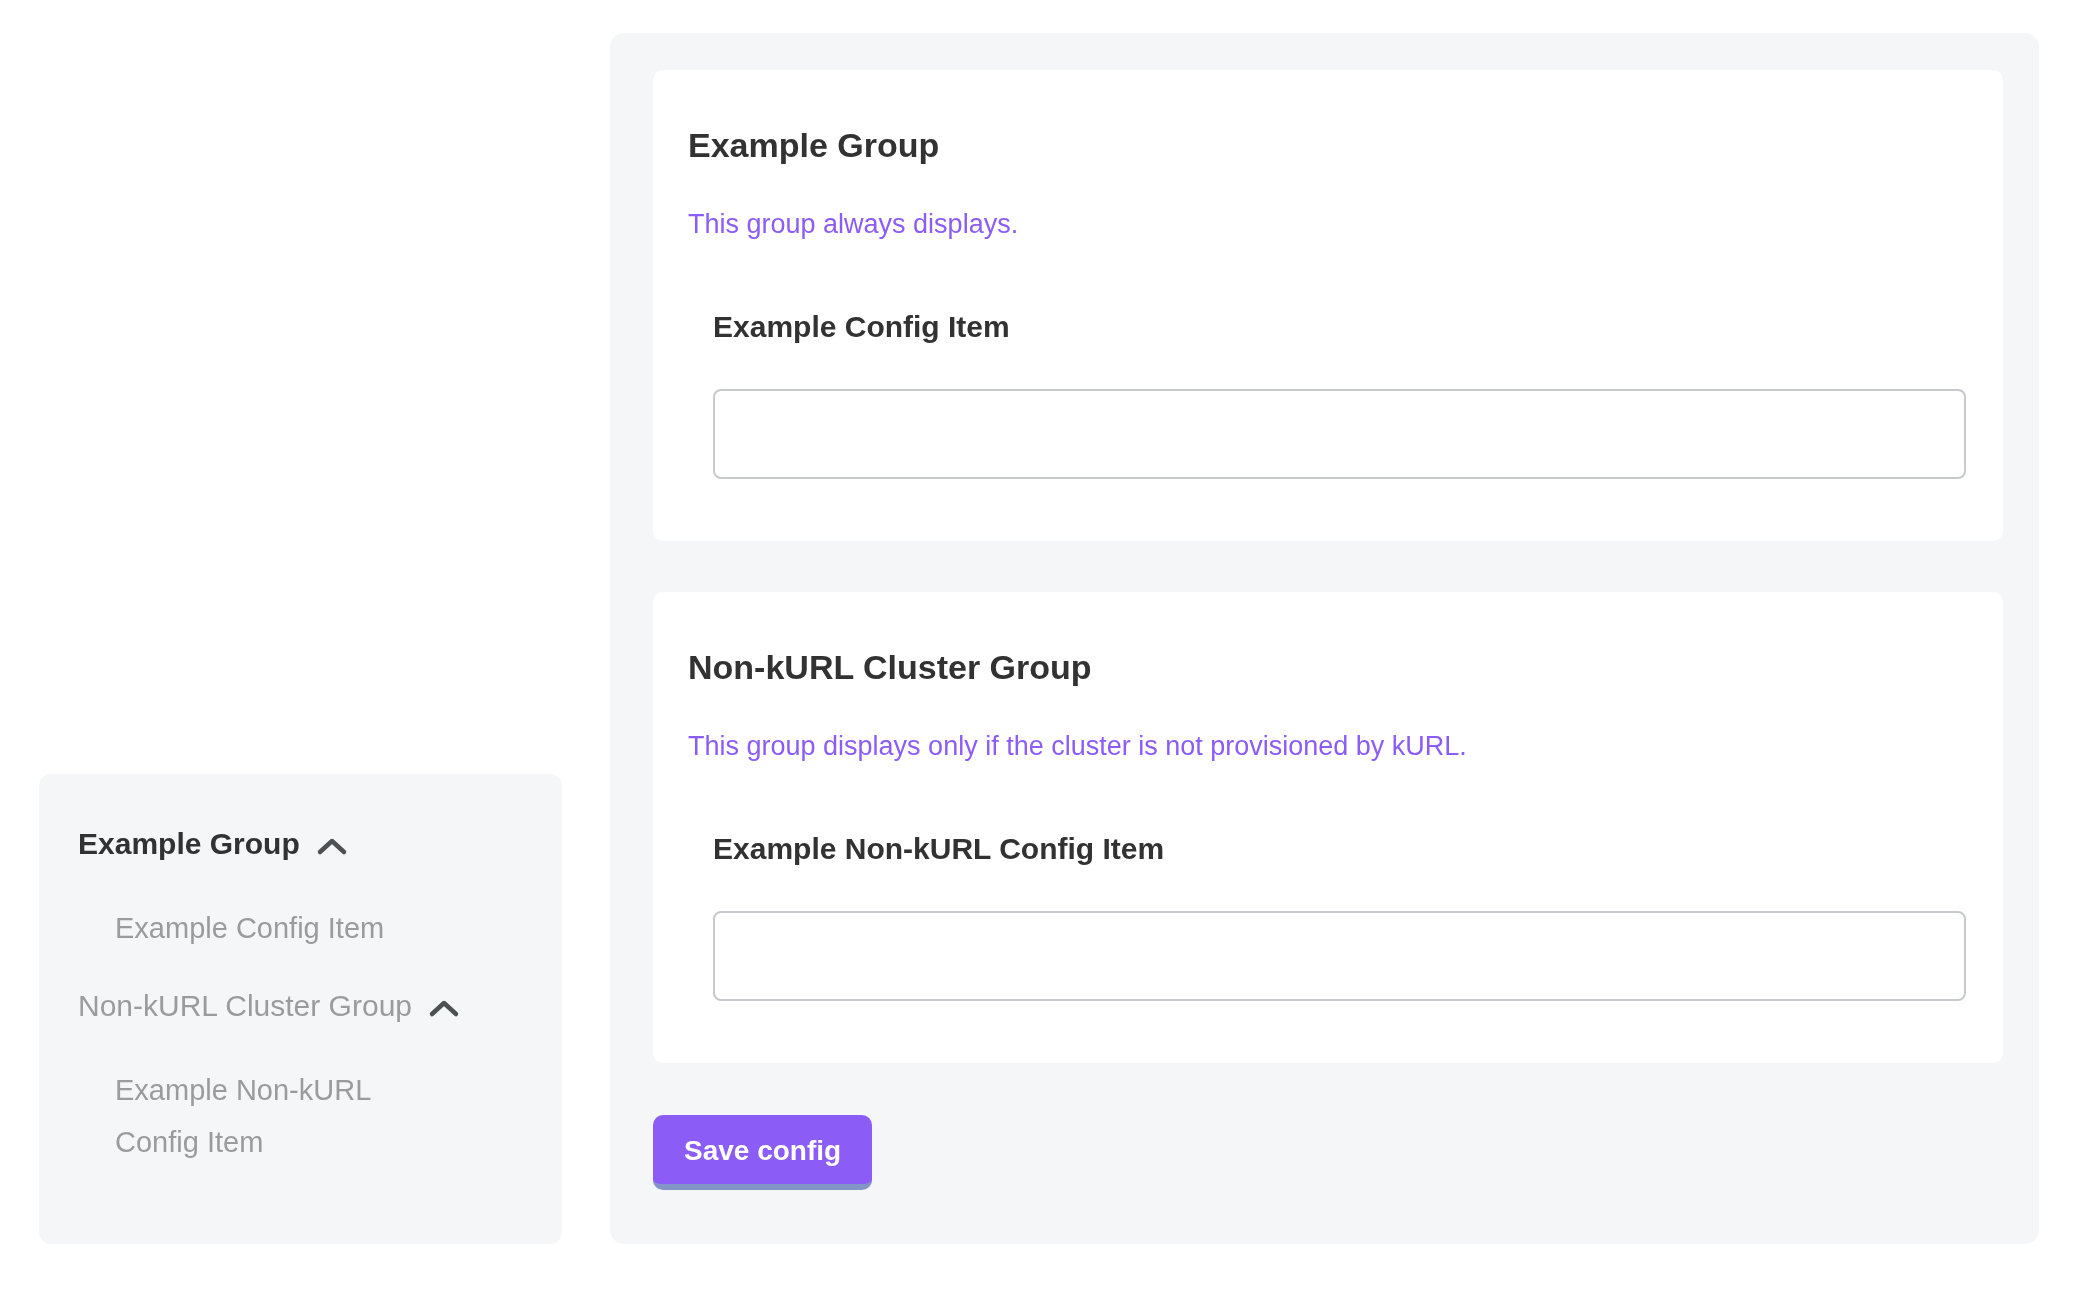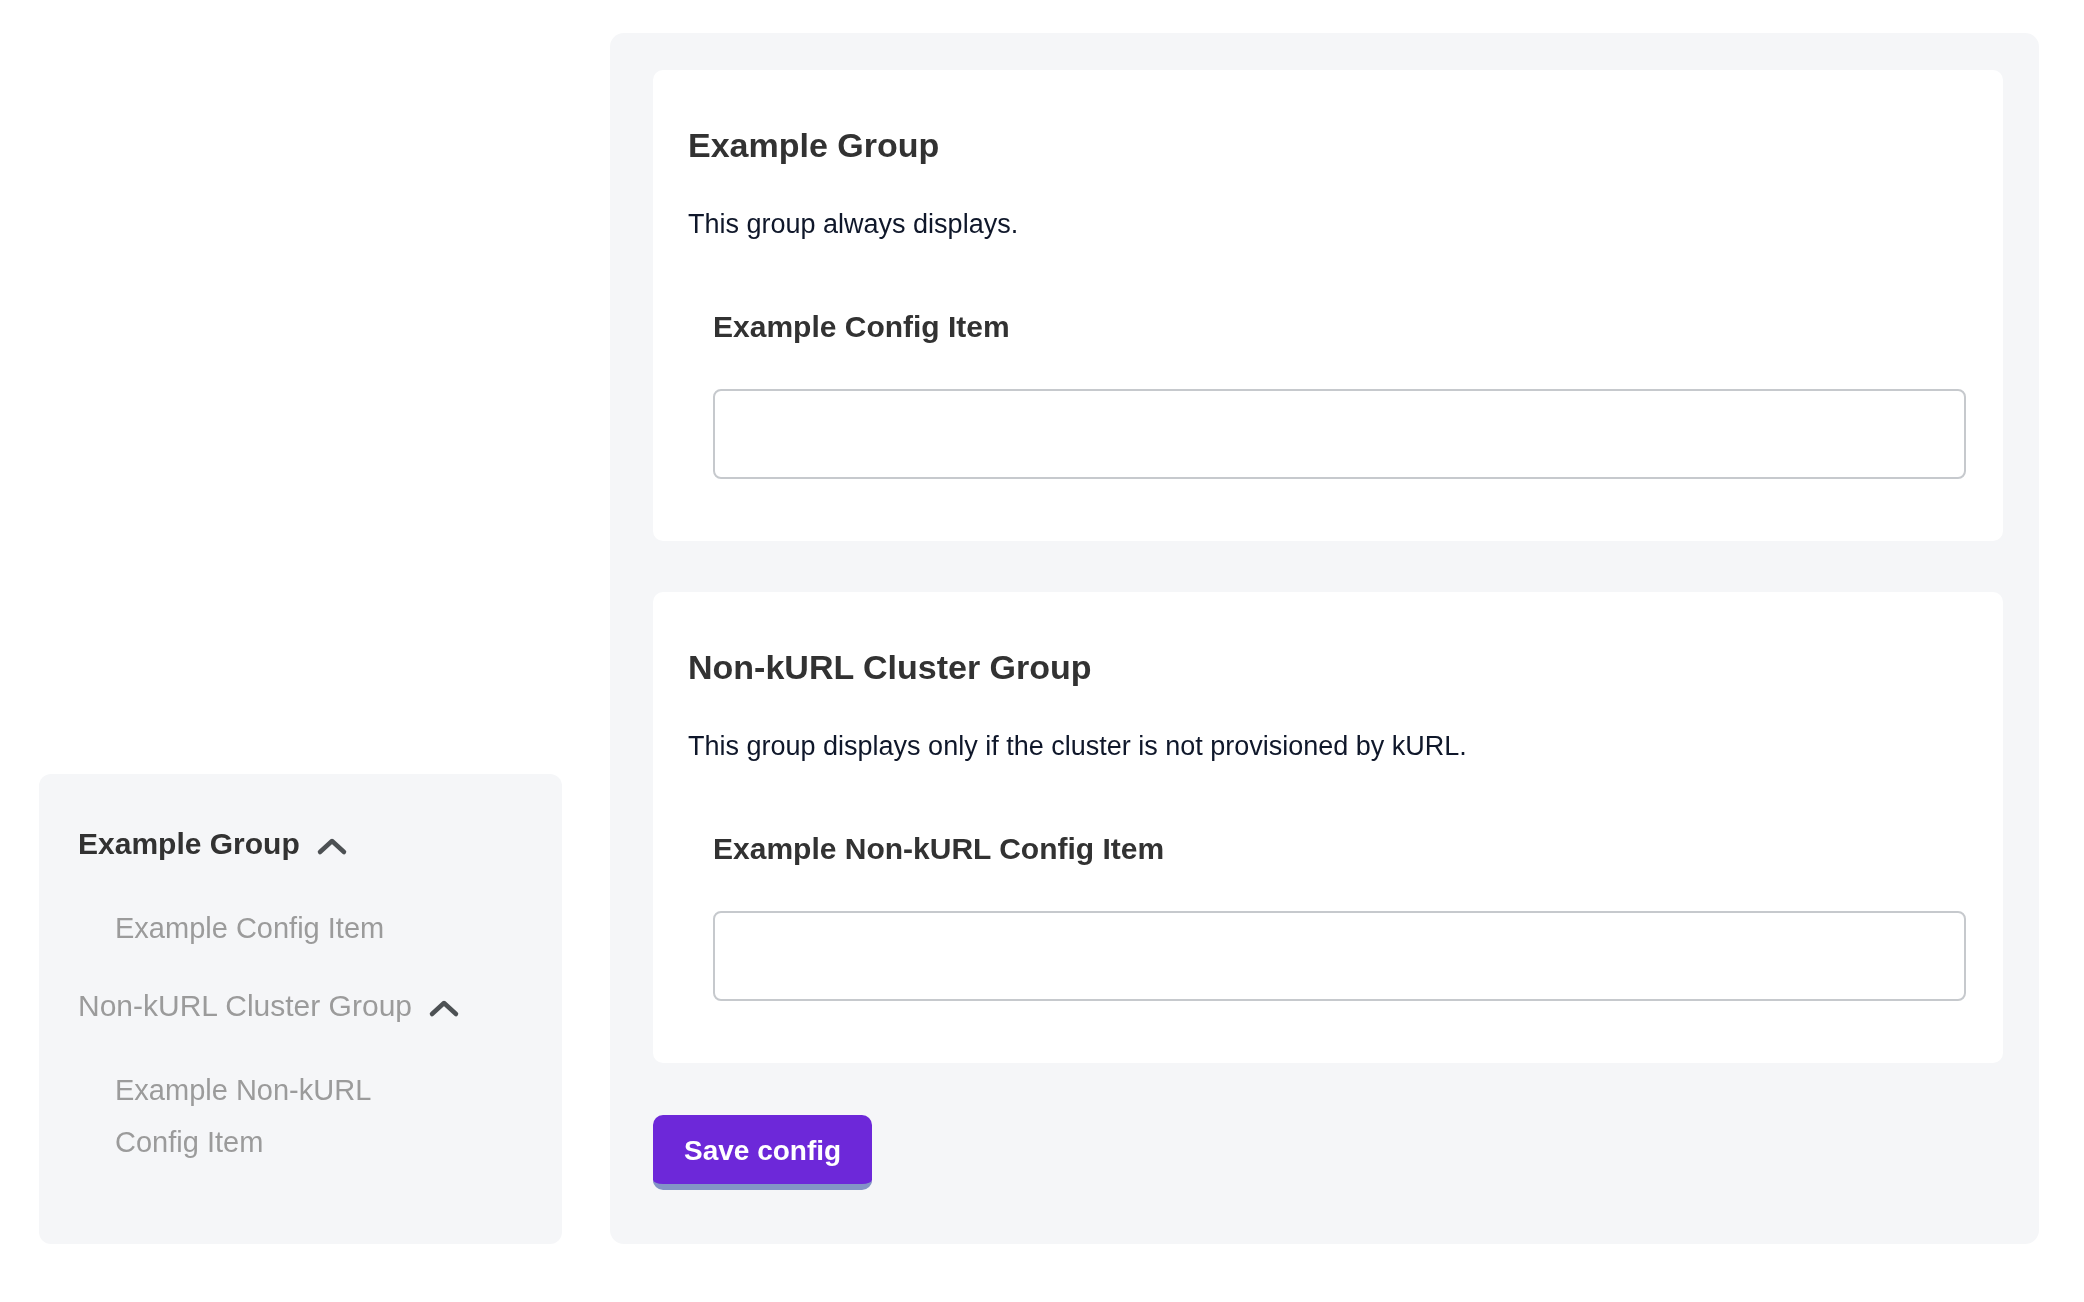--- a/index.html
+++ b/index.html
@@ -67,21 +67,21 @@
   .card + .card { margin-top: 51px; }
   .group-title {
     font-size: 34px;
     font-weight: 700;
     color: #323232;
     line-height: 40px;
     margin: 0 0 42px 0;
   }
   .group-desc {
     font-size: 27px;
-    color: #0f172a;
+    color: #8b5cf6;
     line-height: 34px;
     margin: 0 0 68px 0;
   }
   .config-item { margin-left: 25px; }
   .config-item-label {
     display: block;
     font-size: 30px;
     font-weight: 600;
     color: #323232;
     line-height: 36px;
@@ -97,21 +97,21 @@
     resize: none;
     font-family: inherit;
     font-size: 26px;
     color: #323232;
     padding: 14px 18px;
     outline: none;
   }
   .save-btn {
     display: inline-block;
     margin-top: 52px;
-    background: #6d28d9;
+    background: #8b5cf6;
     color: #ffffff;
     font-family: inherit;
     font-size: 28px;
     font-weight: 700;
     border: none;
     border-bottom: 6px solid #8394c6;
     border-radius: 10px;
     padding: 20px 31px 17px 31px;
     cursor: default;
   }

